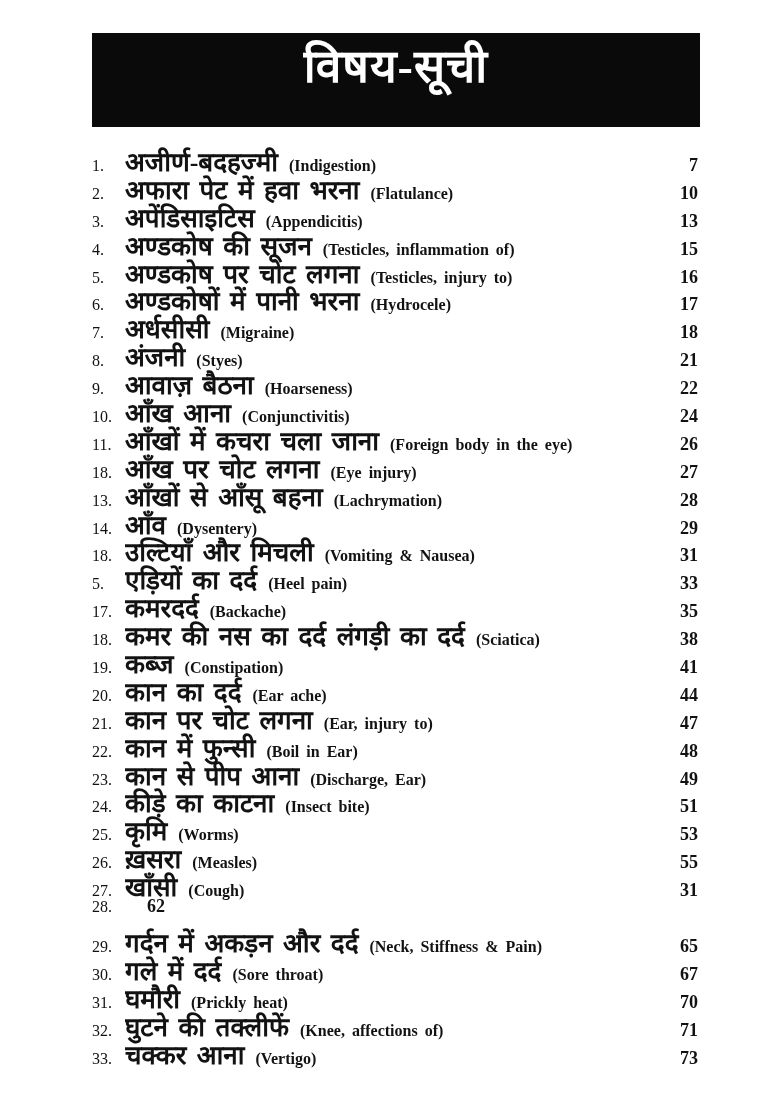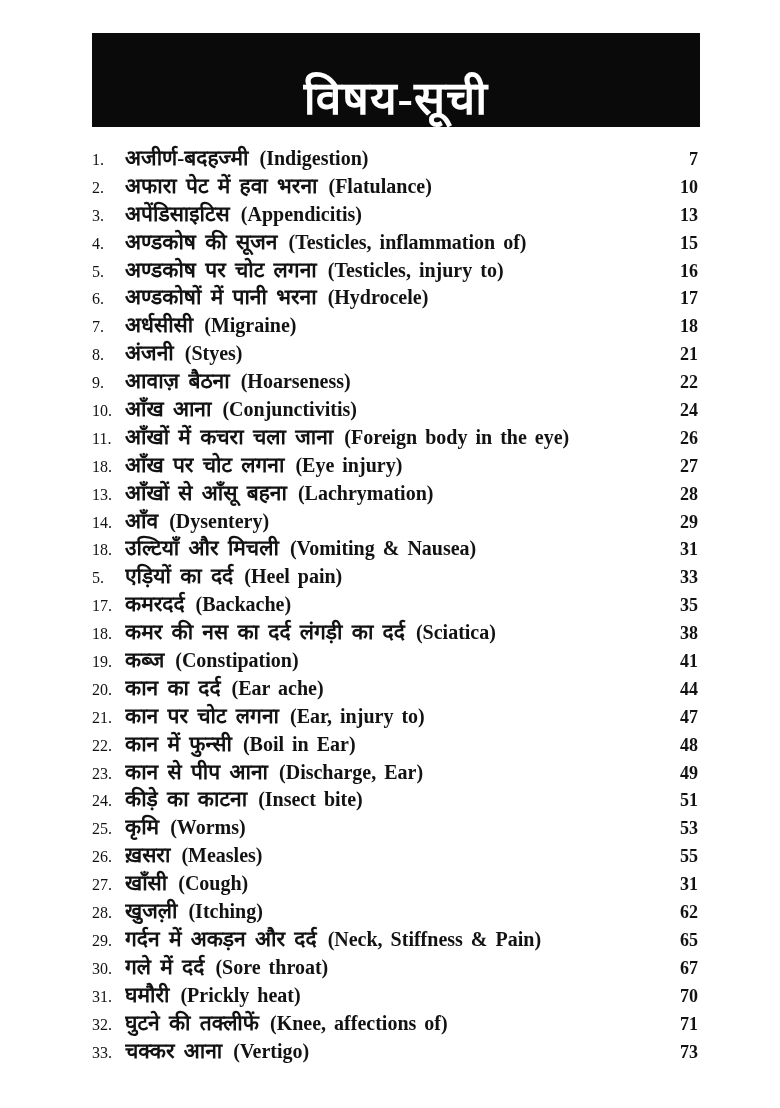--- a/index.html
+++ b/index.html
@@ -17,21 +17,21 @@
     color: #121212;
   }
   .banner {
     position: absolute;
     left: 92px;
     top: 33px;
     width: 608px;
     height: 94px;
     background: #0a0a0a;
     display: flex;
-    align-items: flex-end;
+    align-items: flex-start;
     justify-content: center;
   }
   .banner .title {
     margin: 0;
     color: #ffffff;
     font-size: 46px;
     font-weight: bold;
     letter-spacing: 1px;
     font-family: "Liberation Serif", "DejaVu Sans", serif;
   }
@@ -52,28 +52,28 @@
     width: 33px;
     font-size: 16px;
     font-weight: normal;
     color: #121212;
   }
   .entry-title {
     flex: 1 1 auto;
     overflow: hidden;
   }
   .hindi {
-    font-size: 21px;
+    font-size: 26px;
     font-weight: bold;
     word-spacing: 4px;
     color: #121212;
     font-family: "Liberation Serif", "DejaVu Sans", serif;
   }
   .english {
-    font-size: 20px;
+    font-size: 16px;
     font-weight: bold;
     margin-left: 7px;
     word-spacing: 3px;
     color: #121212;
   }
   .page-num {
     flex: none;
     min-width: 40px;
     text-align: right;
     font-size: 18px;
@@ -327,24 +327,20 @@
     <span class="num">27.</span>
     <span class="entry-title">
       <span class="hindi">खाँसी</span>
       <span class="english">(Cough)</span>
     </span>
     <span class="page-num">31</span>
   </div>
 
   <div class="toc-row">
     <span class="num">28.</span>
-    <span class="entry-title">
-      <span class="hindi">खुजल़ी</span>
-      <span class="english">(Itching)</span>
-    </span>
     <span class="page-num">62</span>
   </div>
 
   <div class="toc-row">
     <span class="num">29.</span>
     <span class="entry-title">
       <span class="hindi">गर्दन में अकड़न और दर्द</span>
       <span class="english">(Neck, Stiffness &amp; Pain)</span>
     </span>
     <span class="page-num">65</span>

